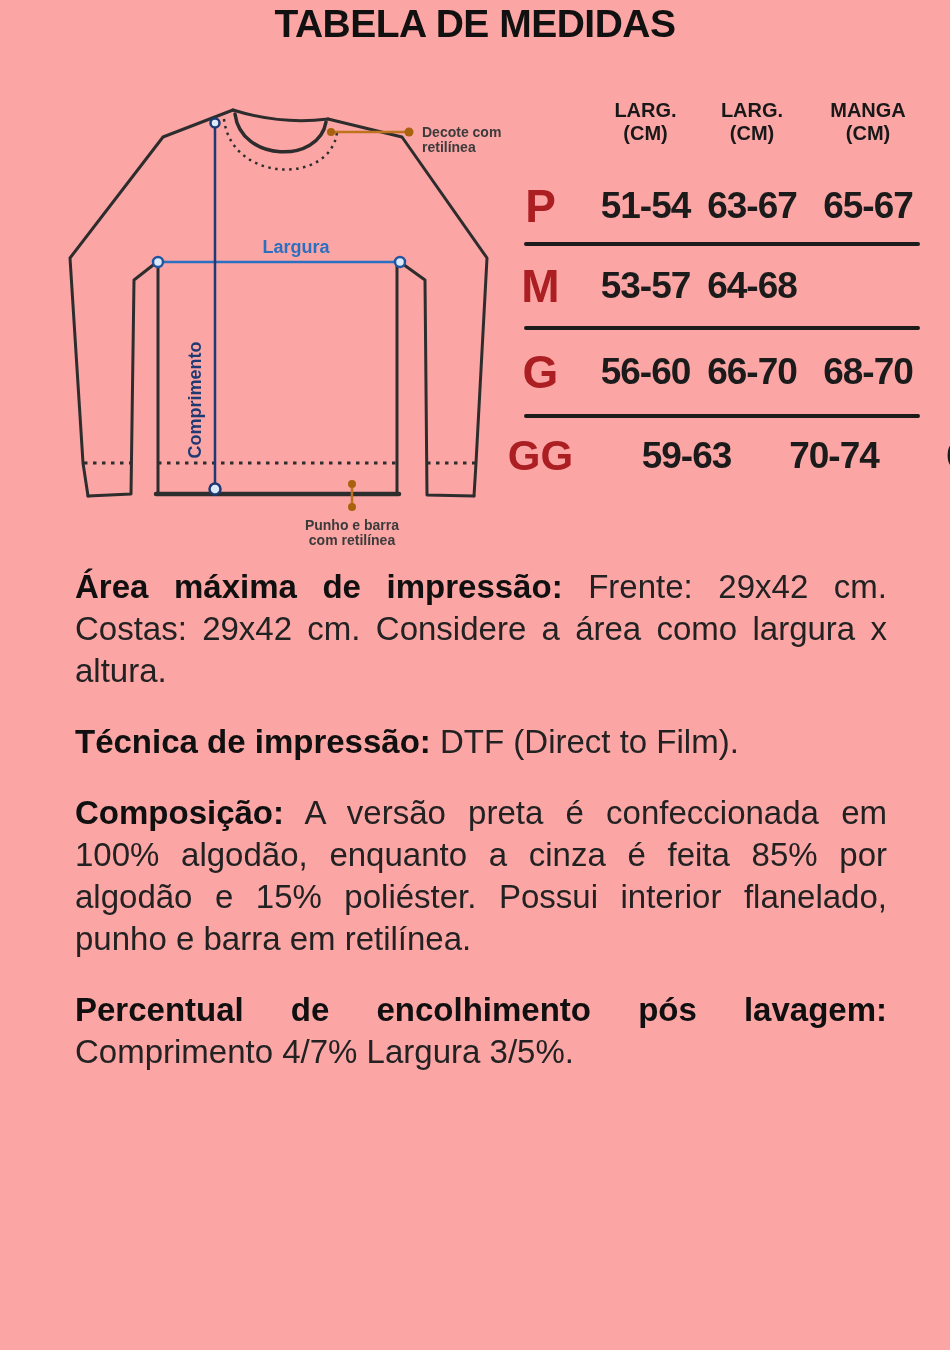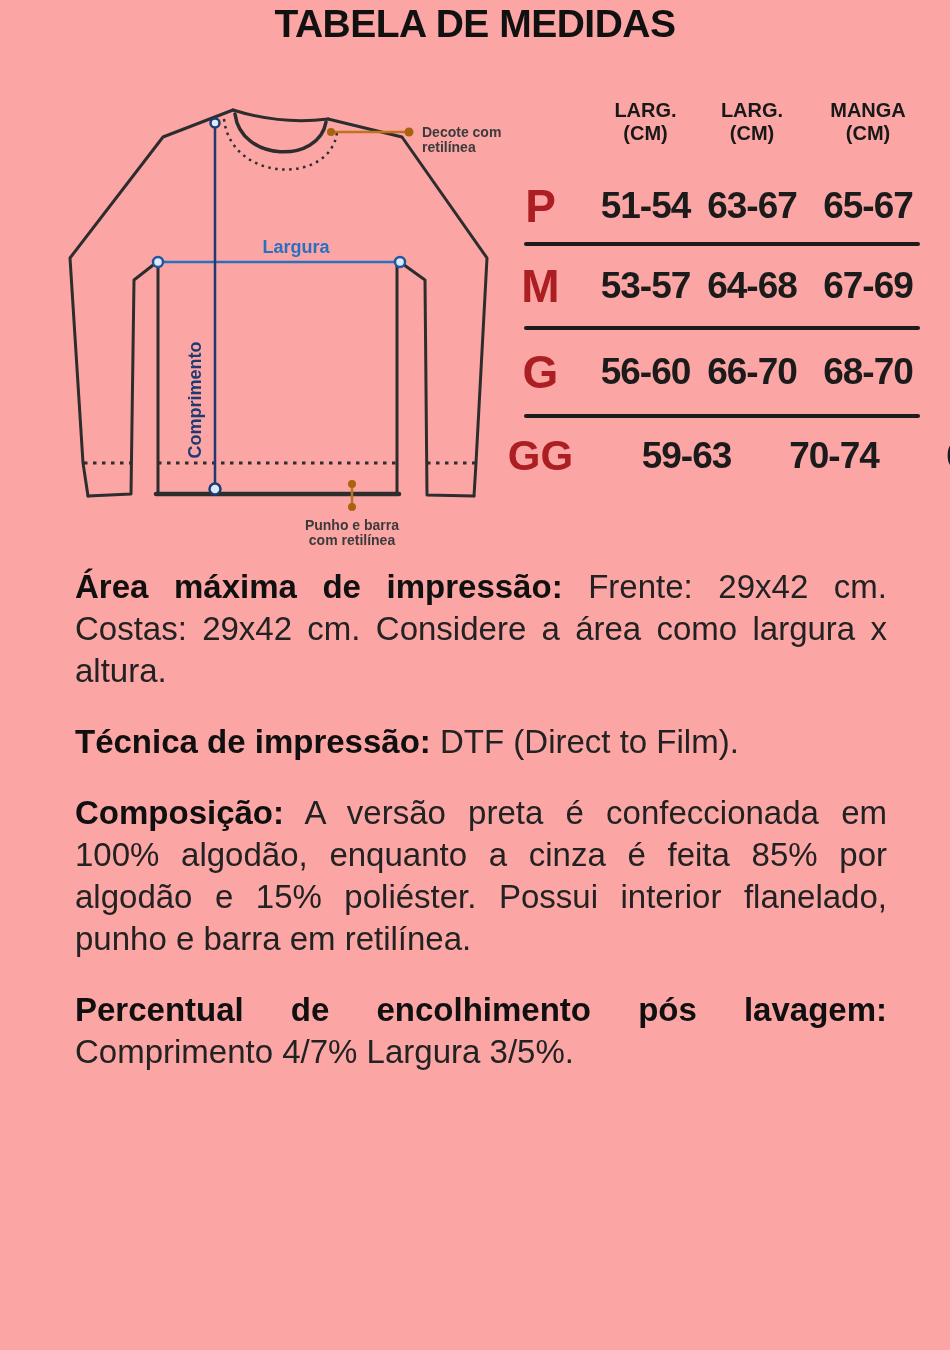--- a/index.html
+++ b/index.html
@@ -130,21 +130,20 @@
       <div class="st-val">51-54</div>
       <div class="st-val">63-67</div>
       <div class="st-val">65-67</div>
     </div>
     <div class="st-divider"></div>
 
     <div class="st-row row-m">
       <div class="st-size">M</div>
       <div class="st-val">53-57</div>
       <div class="st-val">64-68</div>
-      <div class="st-val">67-69</div>
     </div>
     <div class="st-divider"></div>
 
     <div class="st-row row-g">
       <div class="st-size">G</div>
       <div class="st-val">56-60</div>
       <div class="st-val">66-70</div>
       <div class="st-val">68-70</div>
     </div>
     <div class="st-divider"></div>

